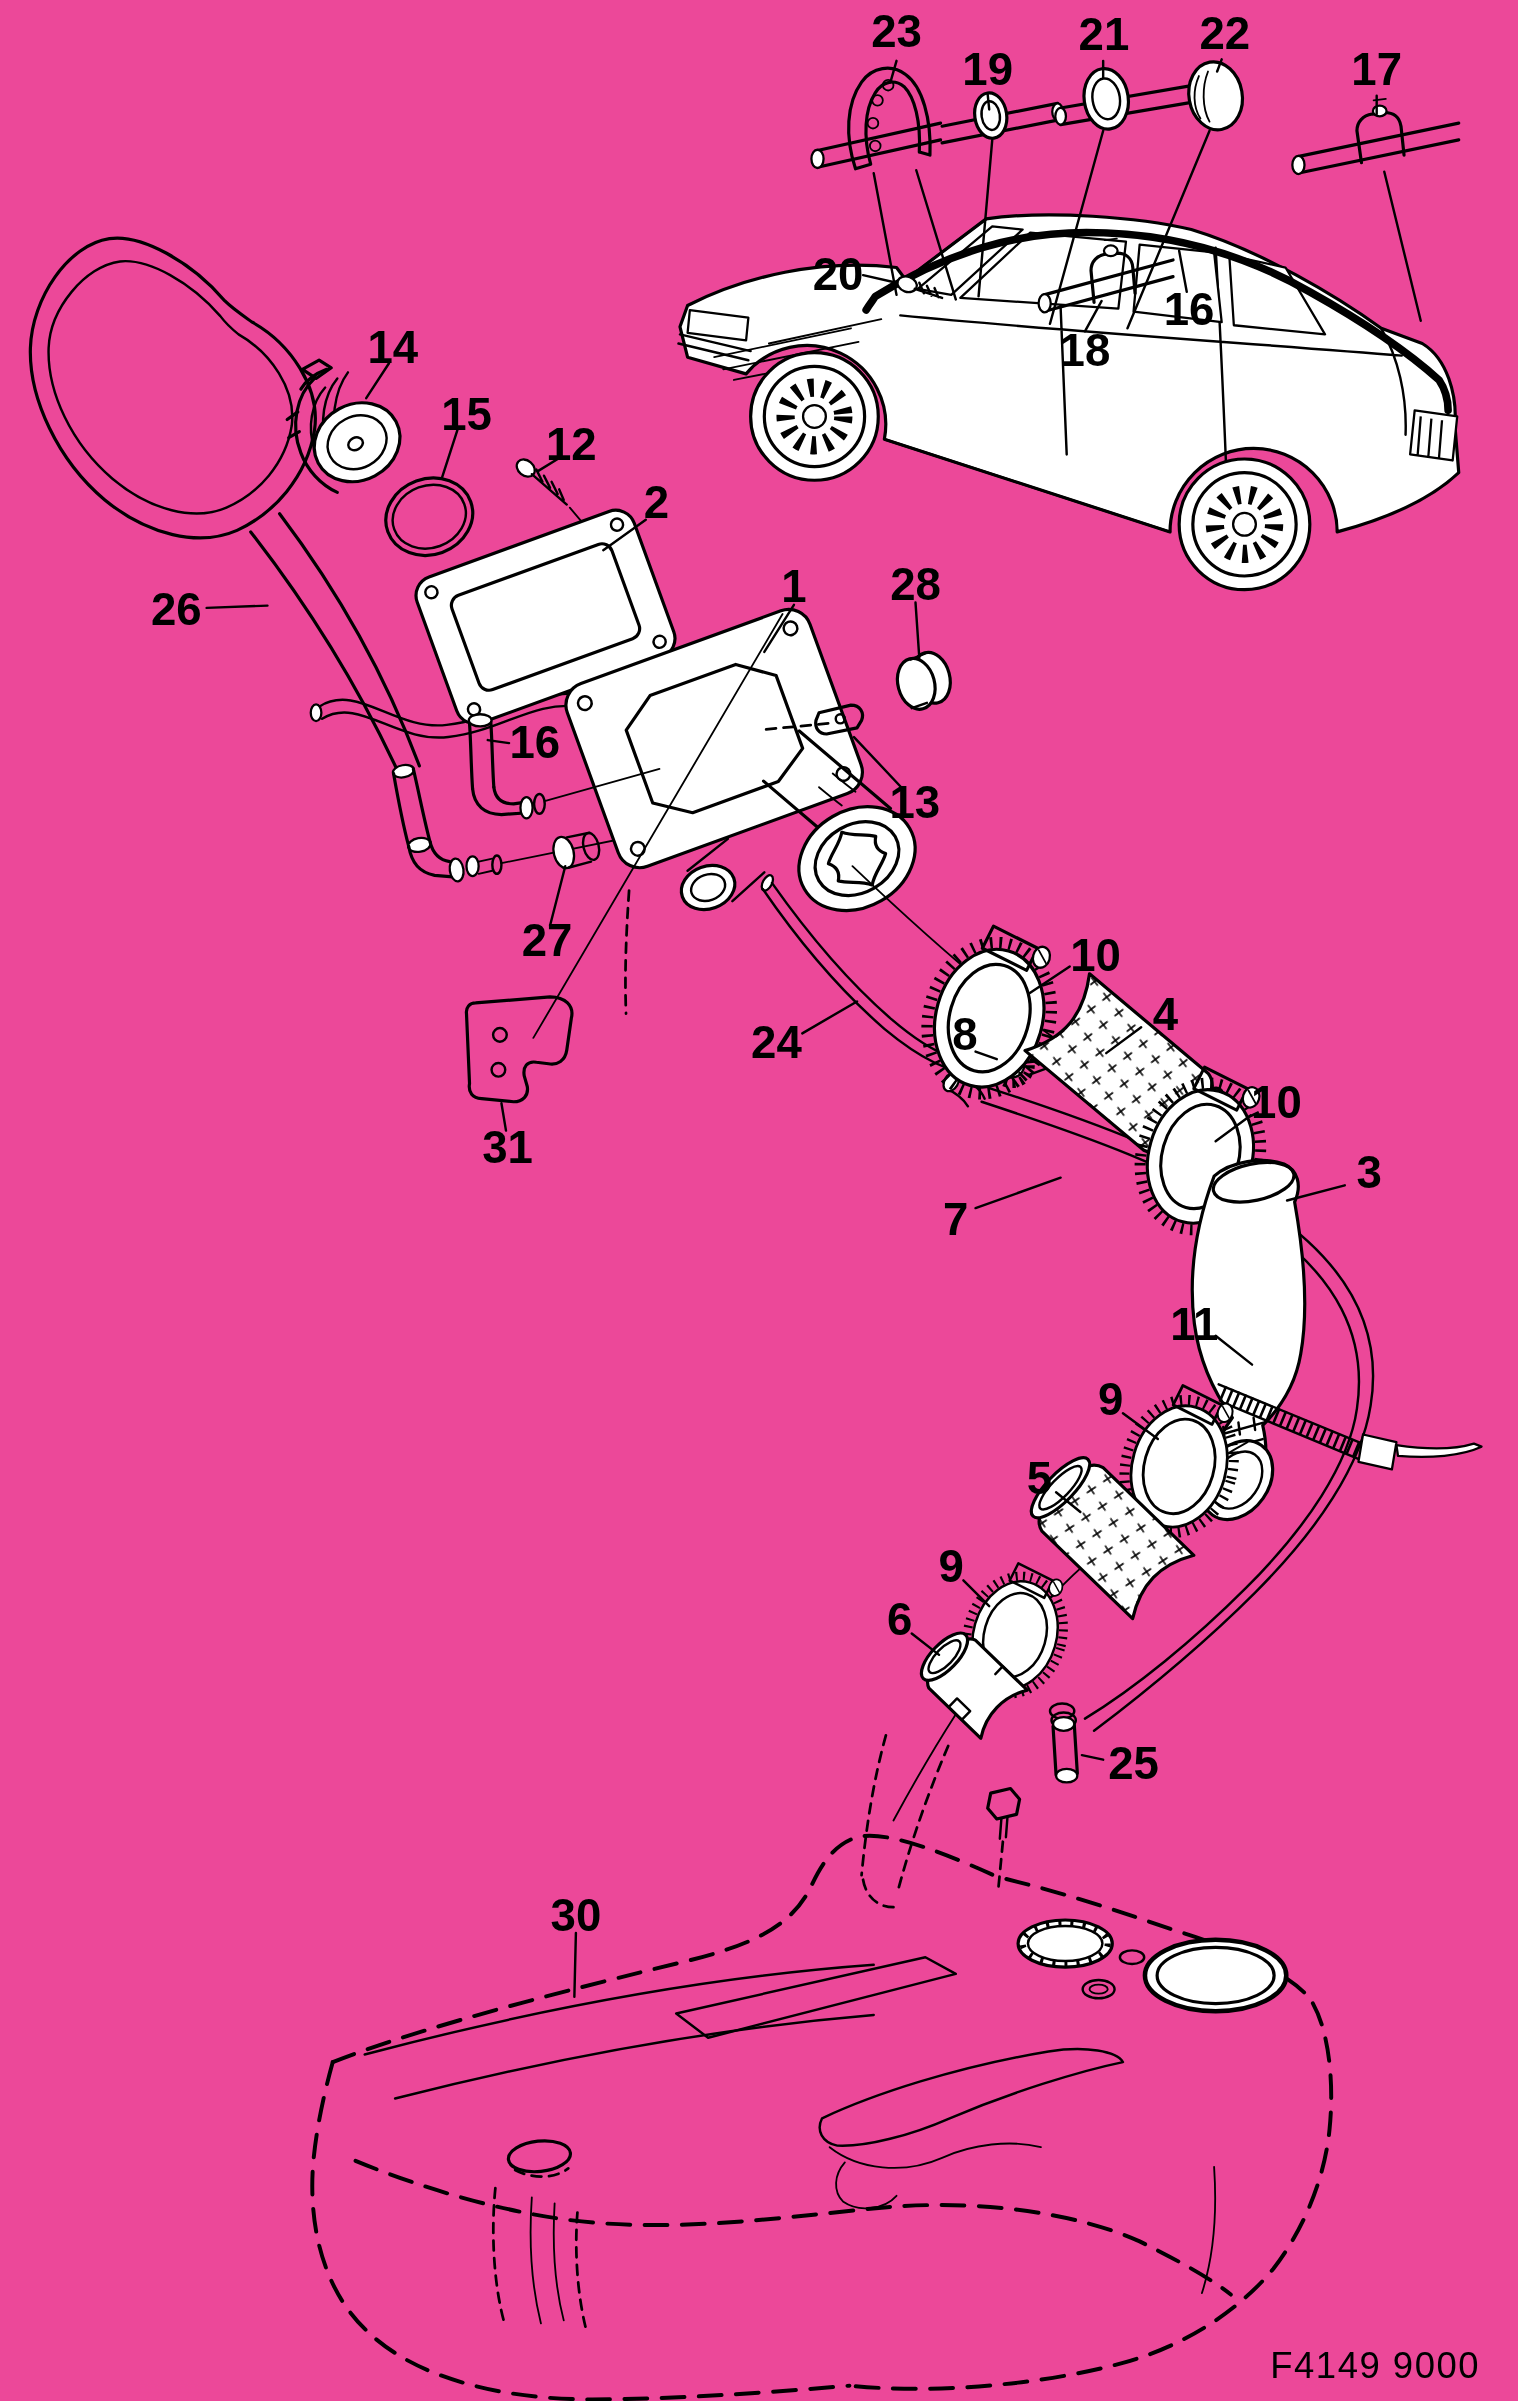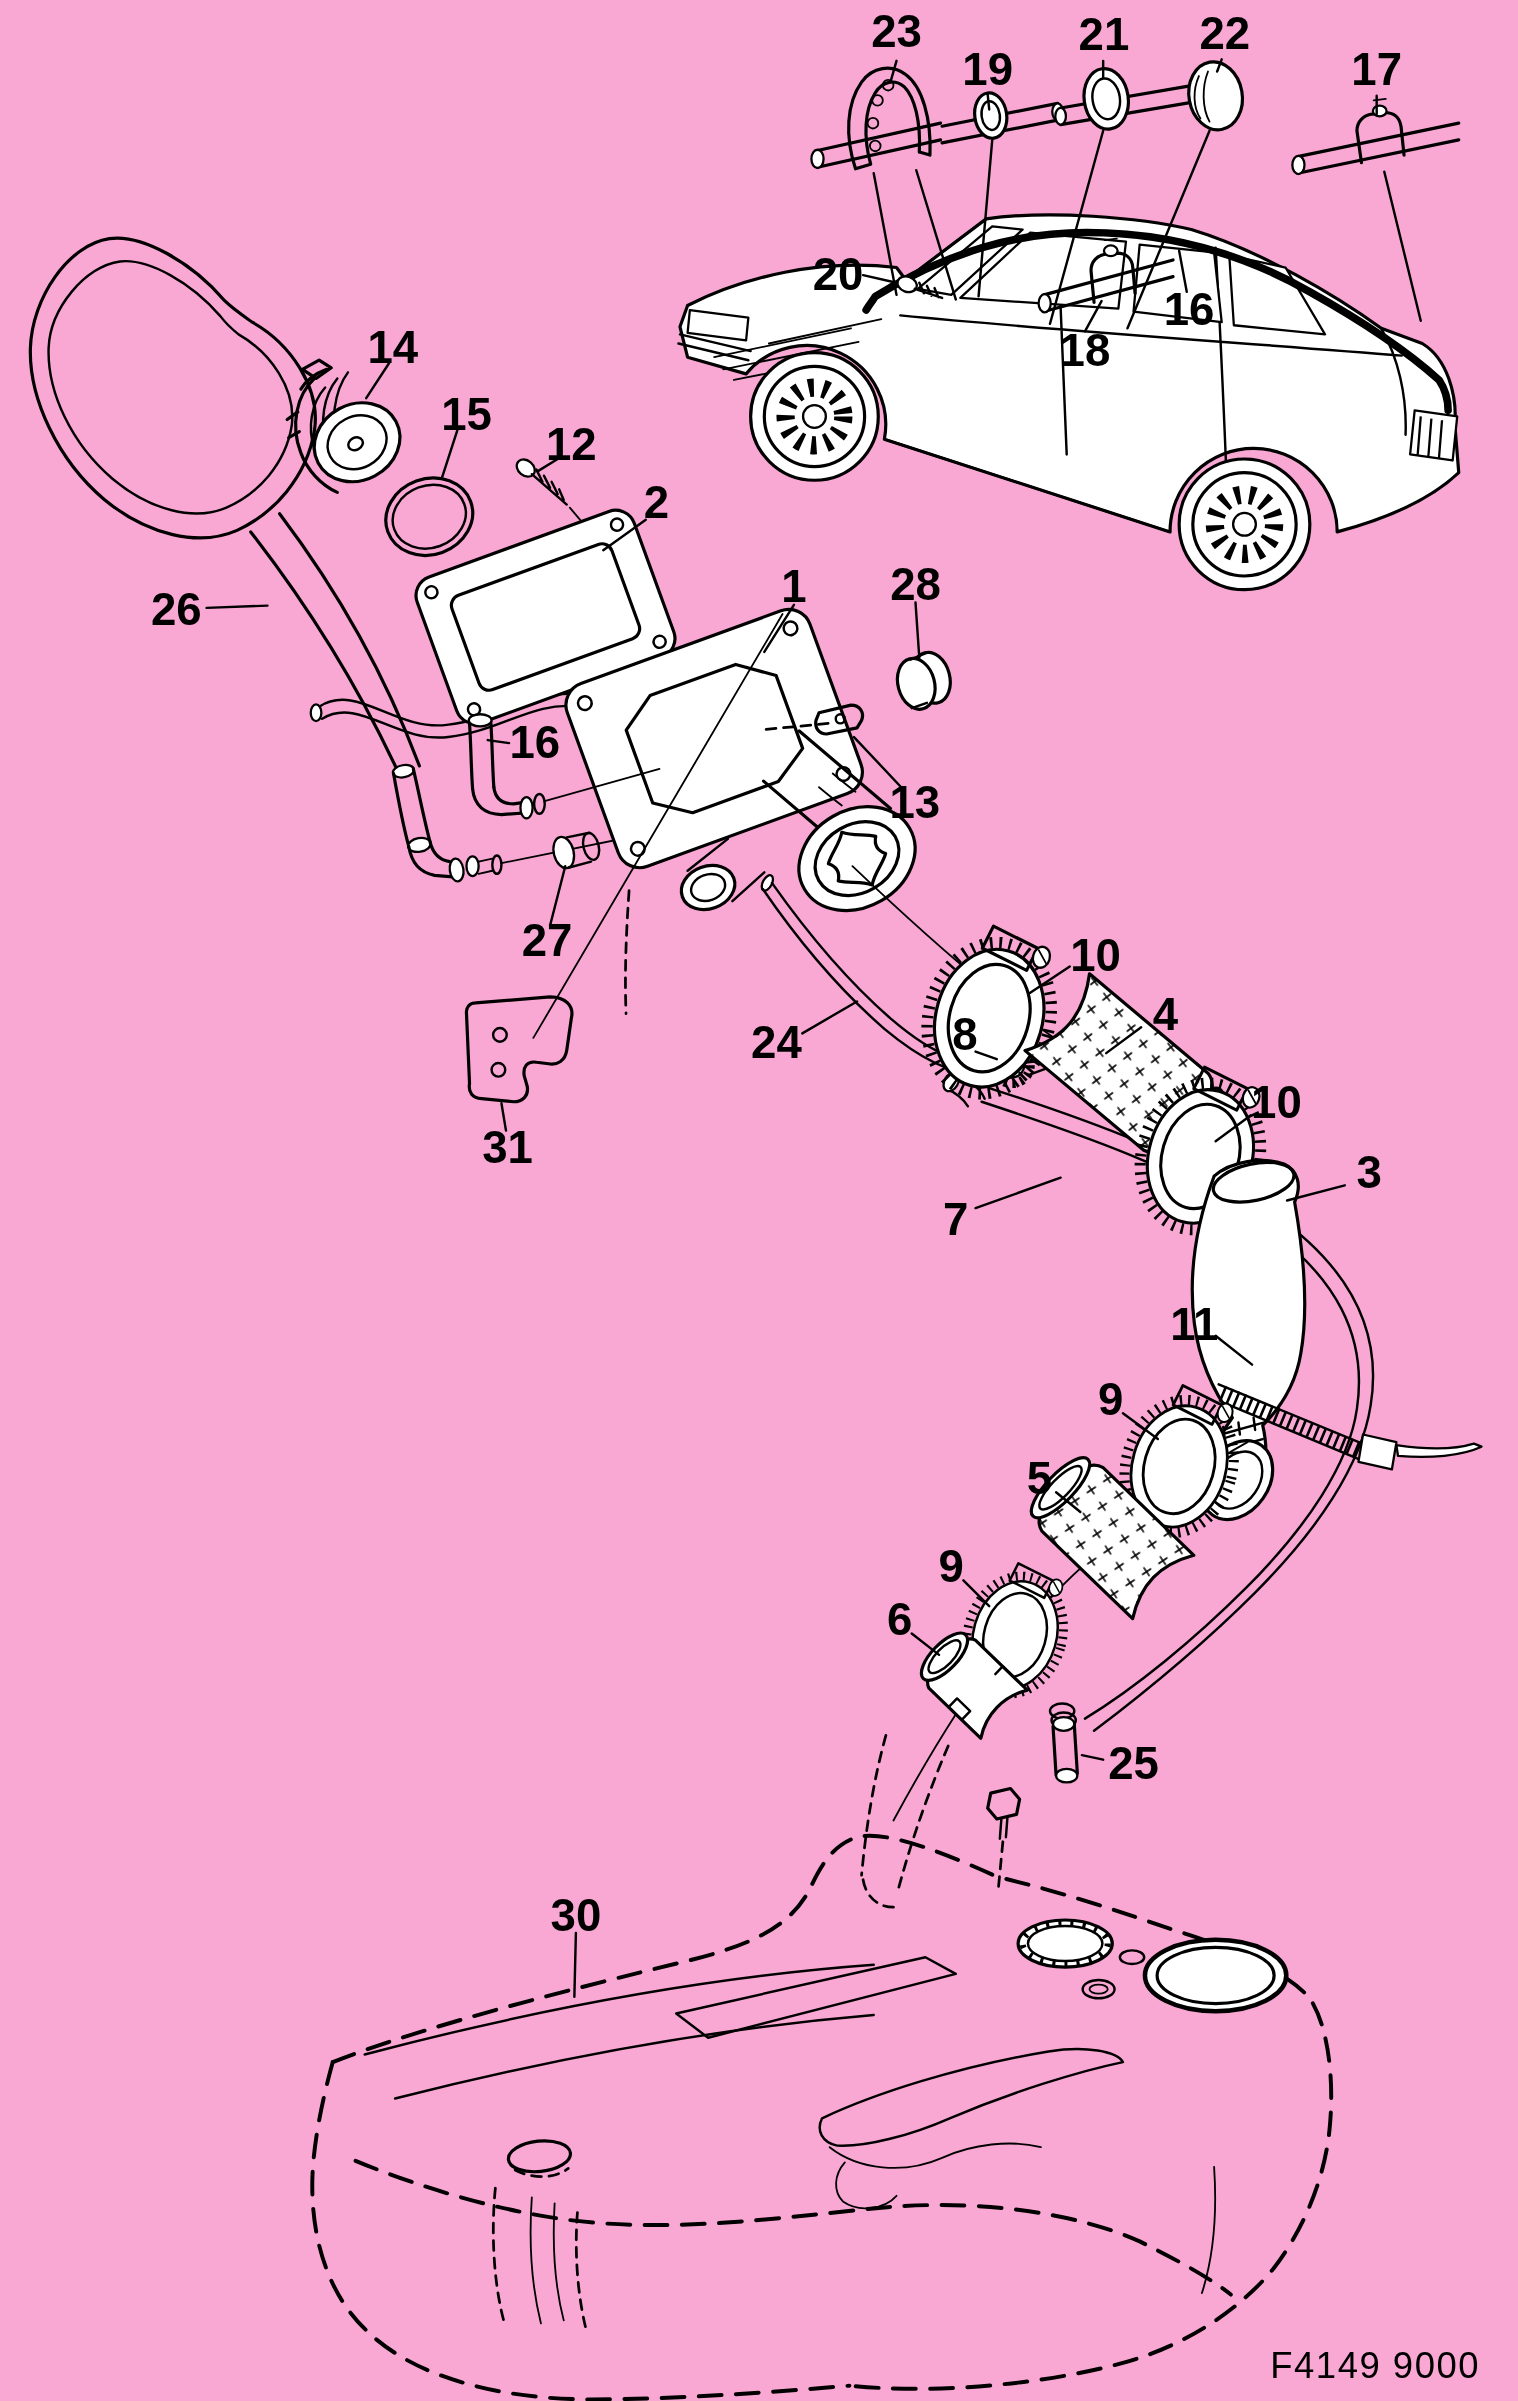--- a/index.html
+++ b/index.html
@@ -1,16 +1,16 @@
 <!DOCTYPE html>
 <html style="font-size:12px"><head>
 <meta charset="utf-8">
 <style>
   html,body{margin:0;padding:0;background:#fff;}
-  .canvas{position:relative;width:1518px;height:2401px;background:#f9a8d4;overflow:hidden;}
+  .canvas{position:relative;width:1518px;height:2401px;background:#ec4899;overflow:hidden;}
   svg{position:absolute;left:0;top:0;}
   .s2{fill:none;stroke:#000;stroke-width:2.4;stroke-linecap:round;stroke-linejoin:round}
   .s3{fill:none;stroke:#000;stroke-width:3.2;stroke-linecap:round;stroke-linejoin:round}
   .s4{fill:none;stroke:#000;stroke-width:4.2;stroke-linecap:round;stroke-linejoin:round}
   .s10{fill:none;stroke:#000;stroke-width:10;stroke-linecap:round;stroke-linejoin:round}
   .wf{fill:#fff;stroke:#000;stroke-width:4.2;stroke-linejoin:round}
   .wf3{fill:#fff;stroke:#000;stroke-width:3;stroke-linejoin:round}
   .dash{fill:none;stroke:#000;stroke-width:5.2;stroke-dasharray:30 19;stroke-linecap:round}
   .dash2{fill:none;stroke:#000;stroke-width:3.6;stroke-dasharray:13 10;stroke-linecap:round}
   .tickring{fill:none;stroke:#000;stroke-width:15;stroke-dasharray:3.5 9}

